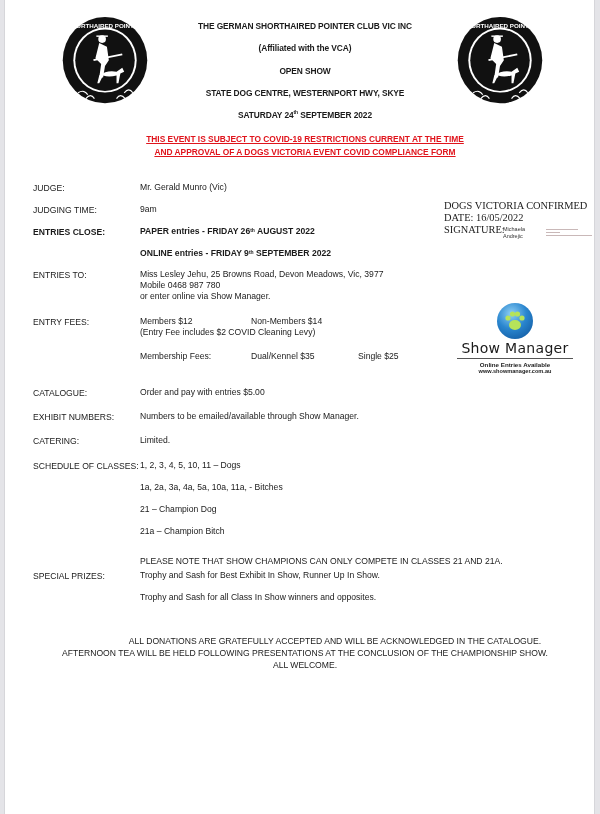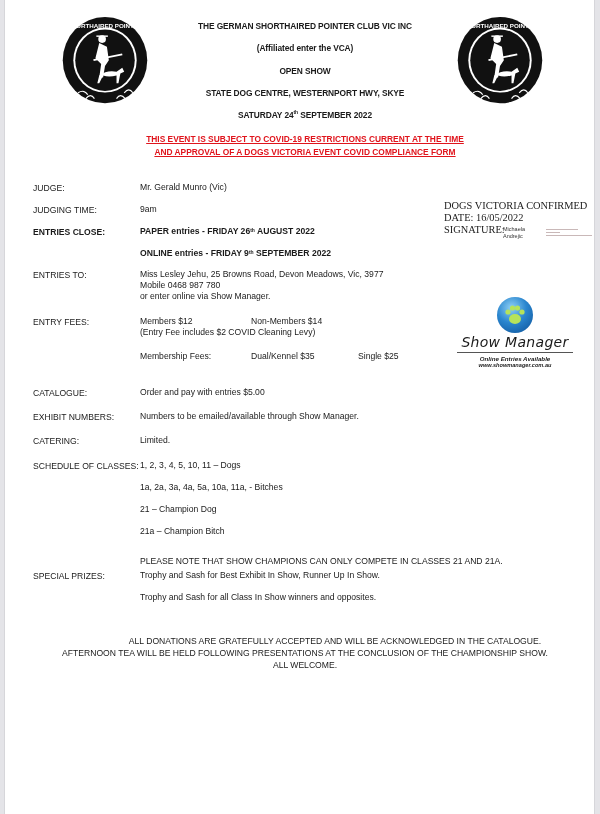--- a/index.html
+++ b/index.html
@@ -16,21 +16,21 @@
     .header div { position: absolute; left: 0; width: 300px; }
     .covid { position: absolute; left: 100px; width: 400px; text-align: center; color: #e0141c; font-weight: bold; font-size: 8.4px; text-decoration: underline; line-height: 12.5px; }
     sup { font-size: 5px; vertical-align: top; position: relative; top: -1px; }
     .lbl { position: absolute; left: 28px; font-size: 8.6px; }
     .val { position: absolute; left: 135px; font-size: 8.6px; line-height: 11px; }
     .bold { font-weight: bold; }
     .confirm { position: absolute; left: 439px; top: 200px; font-family: "Liberation Serif", serif; font-size: 10.4px; line-height: 12px; color: #222; }
     .sig-name { position: absolute; left: 498px; top: 226px; font-size: 5.5px; line-height: 7px; color: #333; }
     .sig-digital { position: absolute; left: 541px; top: 229px; width: 46px; }
     .sig-digital span { display: block; height: 1.4px; background: #c9b8b8; margin-bottom: 1.6px; }
-    .sm { position: absolute; left: 440px; top: 294px; width: 140px; height: 80px; text-align: center; font-style: italic; }
+    .sm { position: absolute; left: 440px; top: 300px; width: 140px; height: 80px; text-align: center; }
     .sm-paw { position: absolute; left: 52px; top: 3px; width: 36px; height: 36px; border-radius: 50%;
       background: radial-gradient(circle at 40% 30%, #8fd0f5 0%, #2a86cf 45%, #0b4f96 100%); }
     .sm-title { position: absolute; left: 0; top: 40px; width: 140px; font-family: "DejaVu Sans", sans-serif; font-size: 14px; color: #1a1a1a; letter-spacing: 0.3px; }
     .sm-line { position: absolute; left: 12px; top: 58px; width: 116px; height: 1px; background: #555; }
     .sm-sub { position: absolute; left: 0; top: 61px; width: 140px; font-size: 6.2px; font-weight: bold; color: #222; }
     .sm-url { position: absolute; left: 0; top: 68px; width: 140px; font-size: 5.6px; font-weight: bold; color: #222; }
     .footer { position: absolute; left: 30px; width: 540px; text-align: center; font-size: 8.6px; line-height: 12px; }
   </style>
 </head>
 <body>
@@ -64,21 +64,21 @@
       <path d="M41 21 h12" stroke="#fff" stroke-width="1.5"></path>
       <path d="M44 28 l-4 16 l6 6 l-2 14 h4 l2 -12 l4 -6 l-2 -14 z" fill="#fff"></path>
       <path d="M38 46 l30 -6" stroke="#fff" stroke-width="2"></path>
       <path d="M44 62 q8 -6 18 -4 l6 -4 l2 4 l-4 2 l-2 10 h-2 l0 -8 q-8 2 -14 0 l-4 8 h-2 l2 -8 z" fill="#fff"></path>
       <text x="50" y="13" font-size="6.5" font-weight="bold" fill="#fff" text-anchor="middle" font-family="Liberation Sans, sans-serif">SHORTHAIRED POINTER</text>
     </svg>
   </div>
 
   <div class="header" style="top:0;">
     <div style="top:21px;">THE GERMAN SHORTHAIRED POINTER CLUB VIC INC</div>
-    <div style="top:43px;">(Affiliated enter the VCA)</div>
+    <div style="top:43px;">(Affiliated with the VCA)</div>
     <div style="top:66px;">OPEN SHOW</div>
     <div style="top:88px;">STATE DOG CENTRE, WESTERNPORT HWY, SKYE</div>
     <div style="top:110px;"><span>SATURDAY 24</span><sup>th</sup><span> SEPTEMBER 2022</span></div>
   </div>
 
   <div class="covid" style="top:133px;">
     <div>THIS EVENT IS SUBJECT TO COVID-19 RESTRICTIONS CURRENT AT THE TIME</div>
     <div>AND APPROVAL OF A DOGS VICTORIA EVENT COVID COMPLIANCE FORM</div>
   </div>
 

